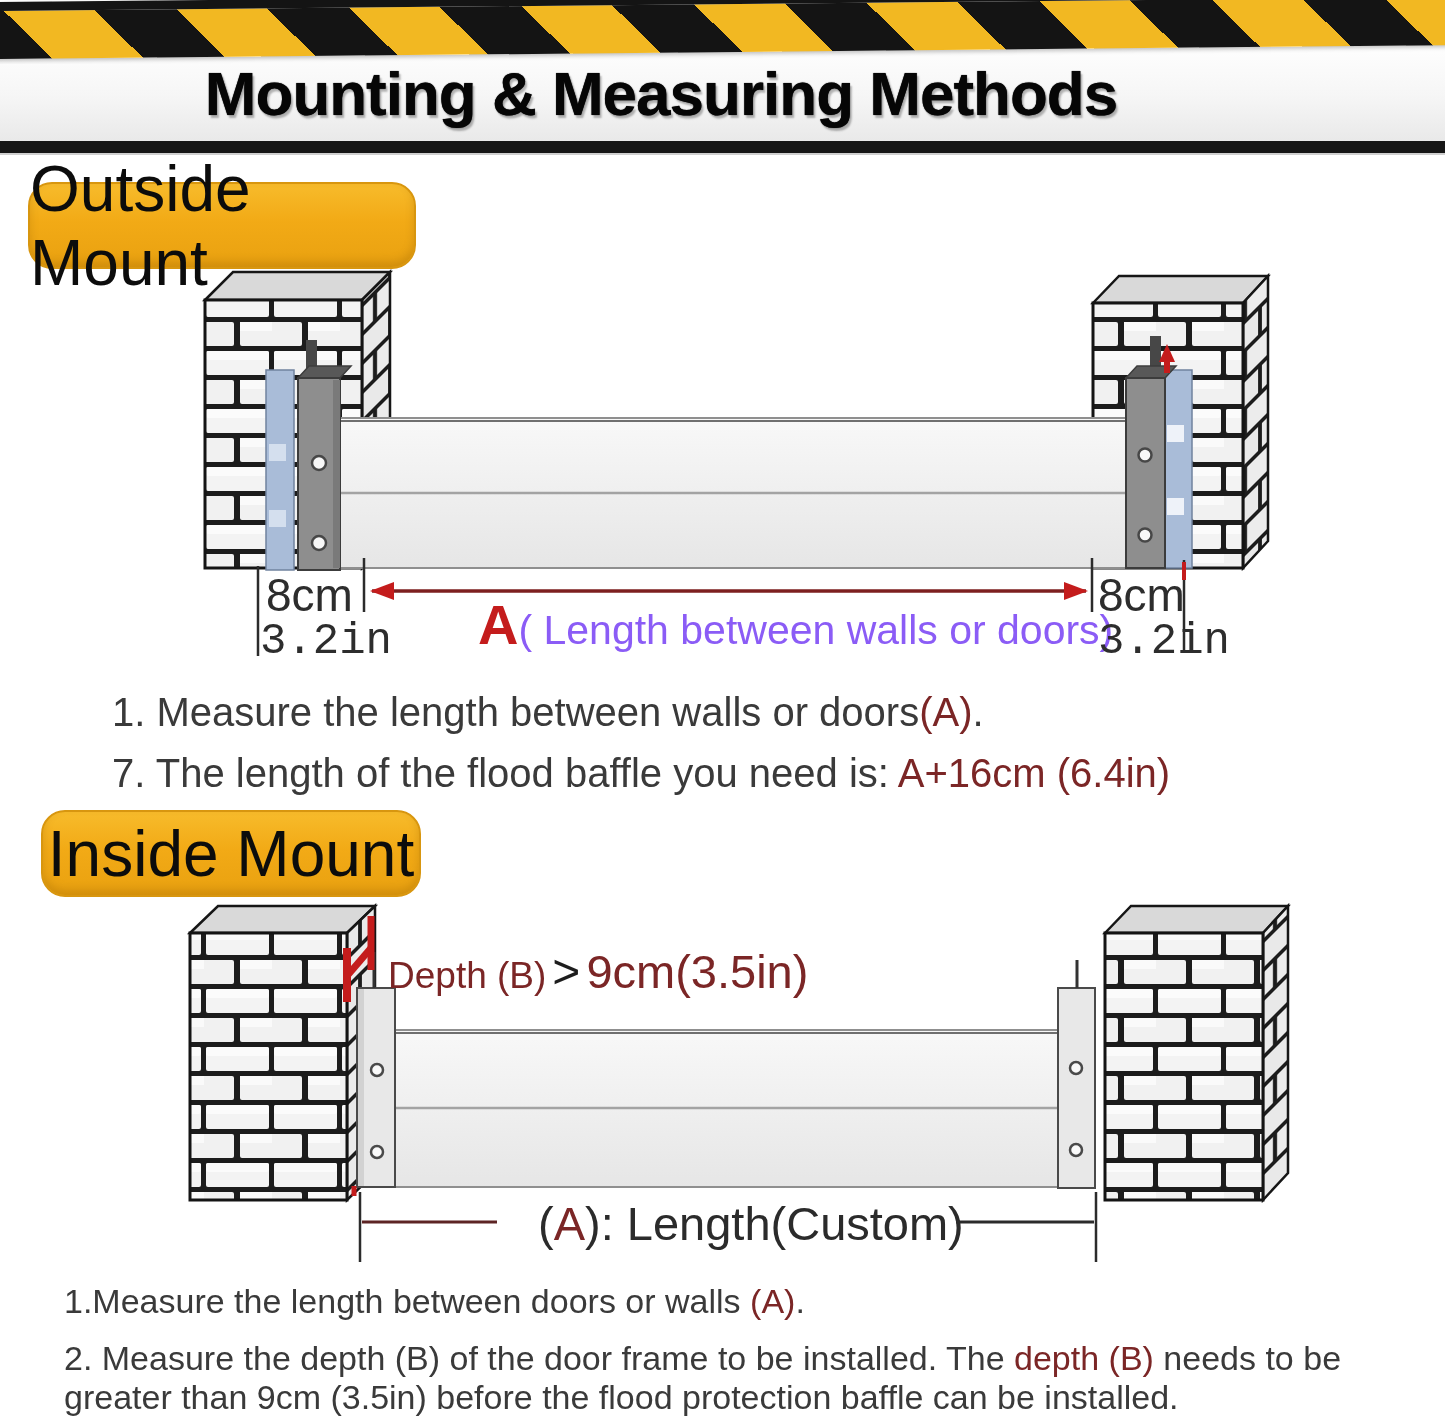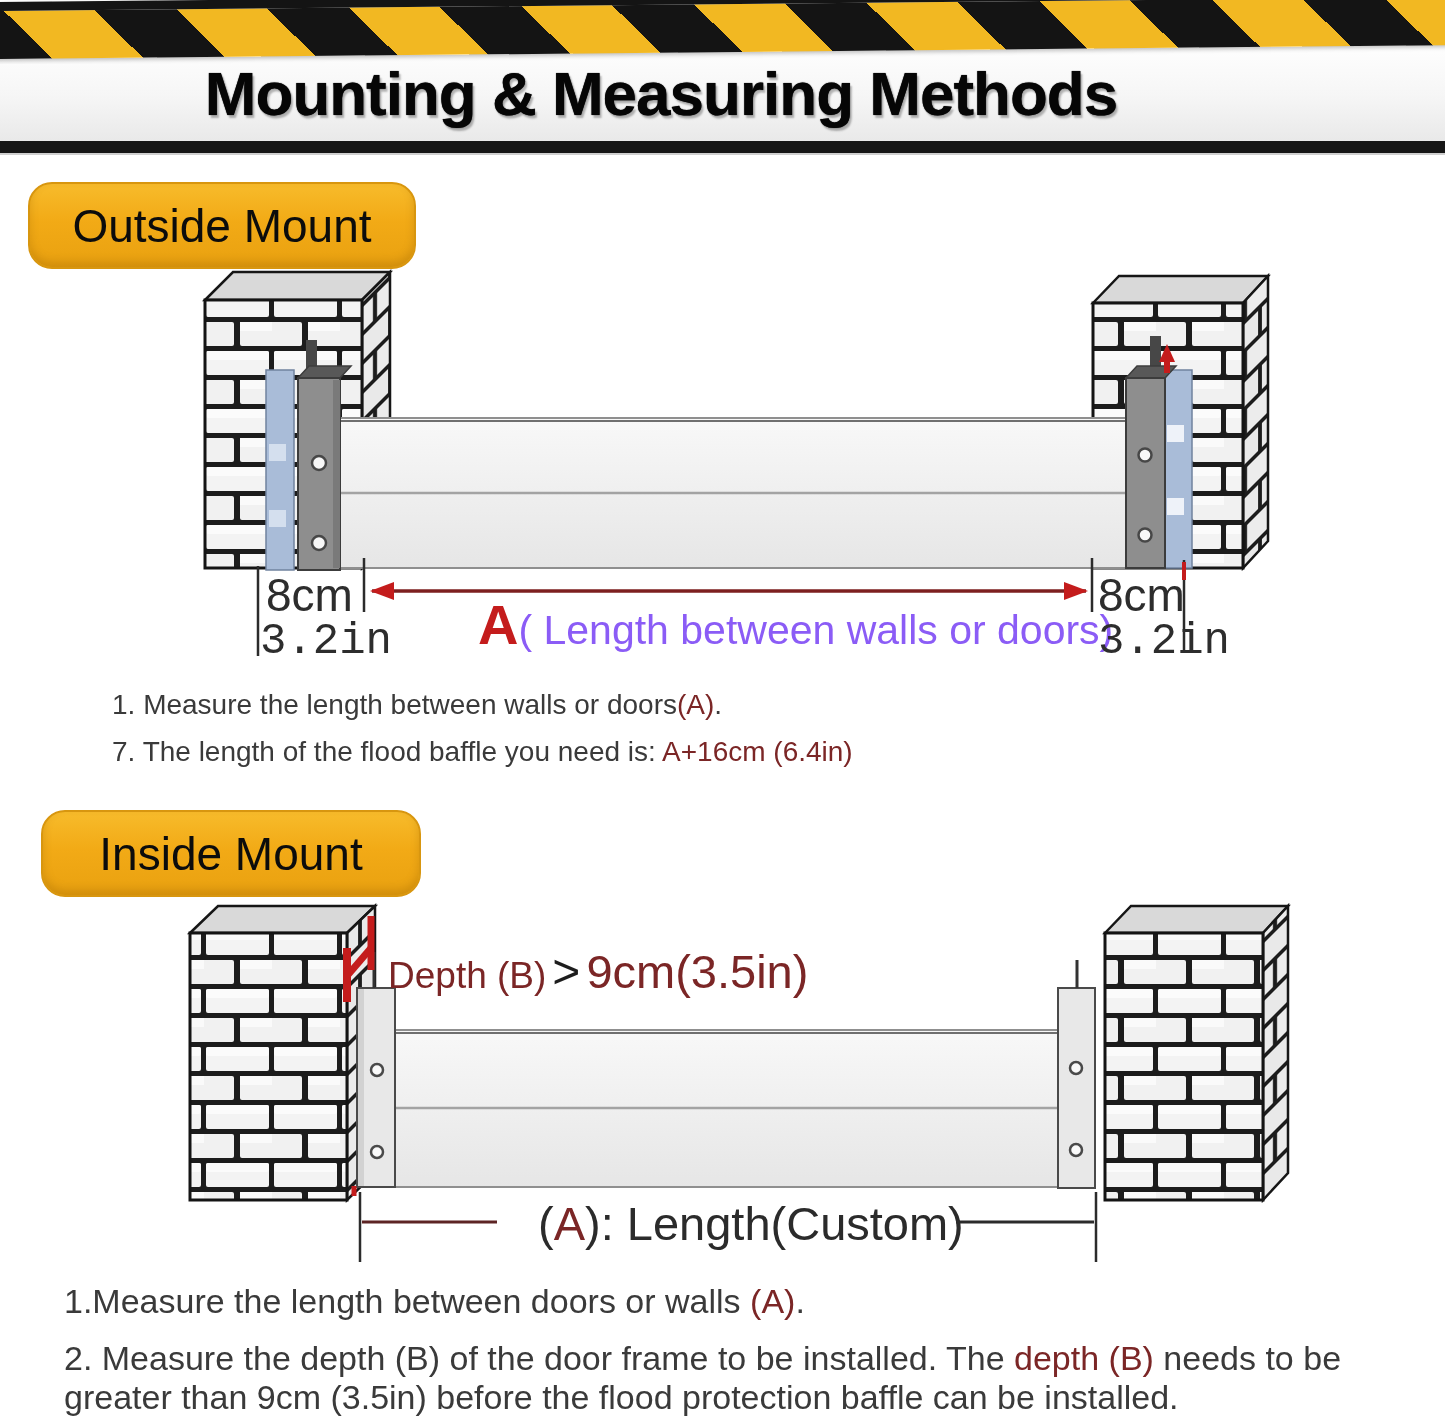--- a/index.html
+++ b/index.html
@@ -24,21 +24,21 @@
   .page-title{position:absolute;left:0;top:58px;width:1322px;text-align:center;
     font-size:62px;font-weight:bold;letter-spacing:-1px;color:#060606;
     text-shadow:2px 3px 2px rgba(0,0,0,.28), 0 0 1px #000;}
   .blackbar{position:absolute;left:0;top:141px;width:1445px;height:12px;background:#161616;
     box-shadow:0 2px 0 #cfcfcf;}
   
   .badge{position:absolute;height:87px;border-radius:24px;
     background:linear-gradient(180deg,#f7bb2b 0%,var(--badge-yellow) 45%,#e9a110 100%);
     border:2px solid #d8960f;box-shadow:inset 0 -5px 8px rgba(150,95,0,.30);
     display:flex;align-items:center;justify-content:center;
-    font-size:46px;color:#0c0c0c;}
+    font-size:64px;color:#0c0c0c;}
   .badge-outside{left:28px;top:182px;width:388px;}
   .badge-inside{left:28px;top:810px;width:380px;margin-left:13px;}
   
   svg.diag{position:absolute;left:0;}
   #diag1{top:265px;}
   #diag2{top:900px;}
   
   .lbl{position:absolute;white-space:nowrap;color:#2d2d2d;}
   .lbl-cm{font-size:46px;}
   .lbl-in{font-size:44px;font-family:Liberation Mono, monospace;}
@@ -49,21 +49,21 @@
   .lbl-span{left:478px;top:592px;display:flex;align-items:baseline;}
   .lbl-span .big-a{font-size:56px;font-weight:bold;color:var(--red);}
   .lbl-span .rest{font-size:41px;color:#8b5cf6;}
   .lbl-depth{left:388px;top:912px;display:flex;align-items:baseline;}
   .lbl-depth .d1{font-size:37px;color:var(--maroon);}
   .lbl-depth .d2{font-size:48px;color:#1d1d1d;padding:0 6px;}
   .lbl-depth .d3{font-size:47px;color:var(--maroon);margin-top:32px;}
   .lbl-length{left:538px;top:1196px;font-size:47px;color:#2b2b2b;text-align:right;}
   .lbl-length .a{color:var(--maroon);}
   
-  .steps{position:absolute;font-size:28px;line-height:1.2;color:var(--ink);}
+  .steps{position:absolute;font-size:40px;line-height:1.2;color:var(--ink);}
   .steps-outside{left:112px;top:688px;width:1300px;}
   .steps-outside p{margin-bottom:13px;}
   .steps-inside{left:64px;top:1282px;width:1378px;font-size:34px;line-height:1.14;}
   .steps-inside p{margin-bottom:18px;}
   .hl{color:var(--maroon);}
 </style>
 </head>
 <body>
 
 <div class="page">

